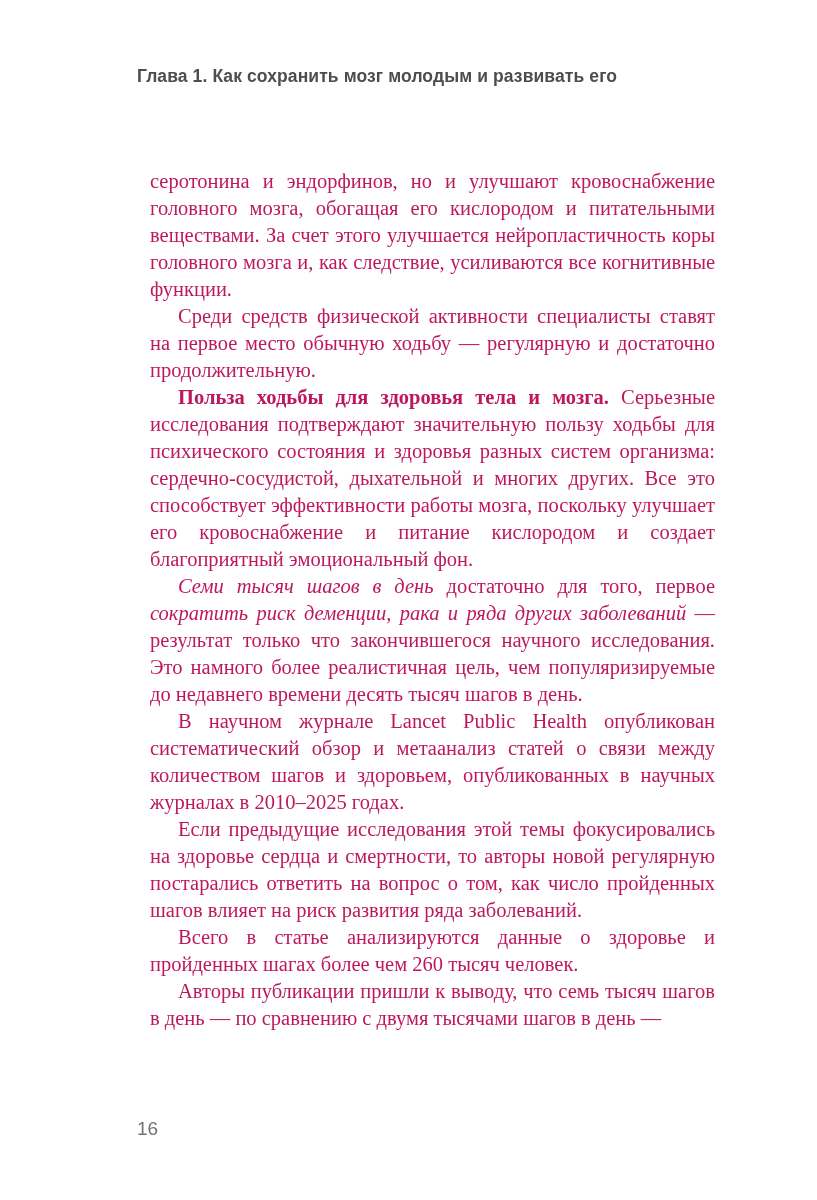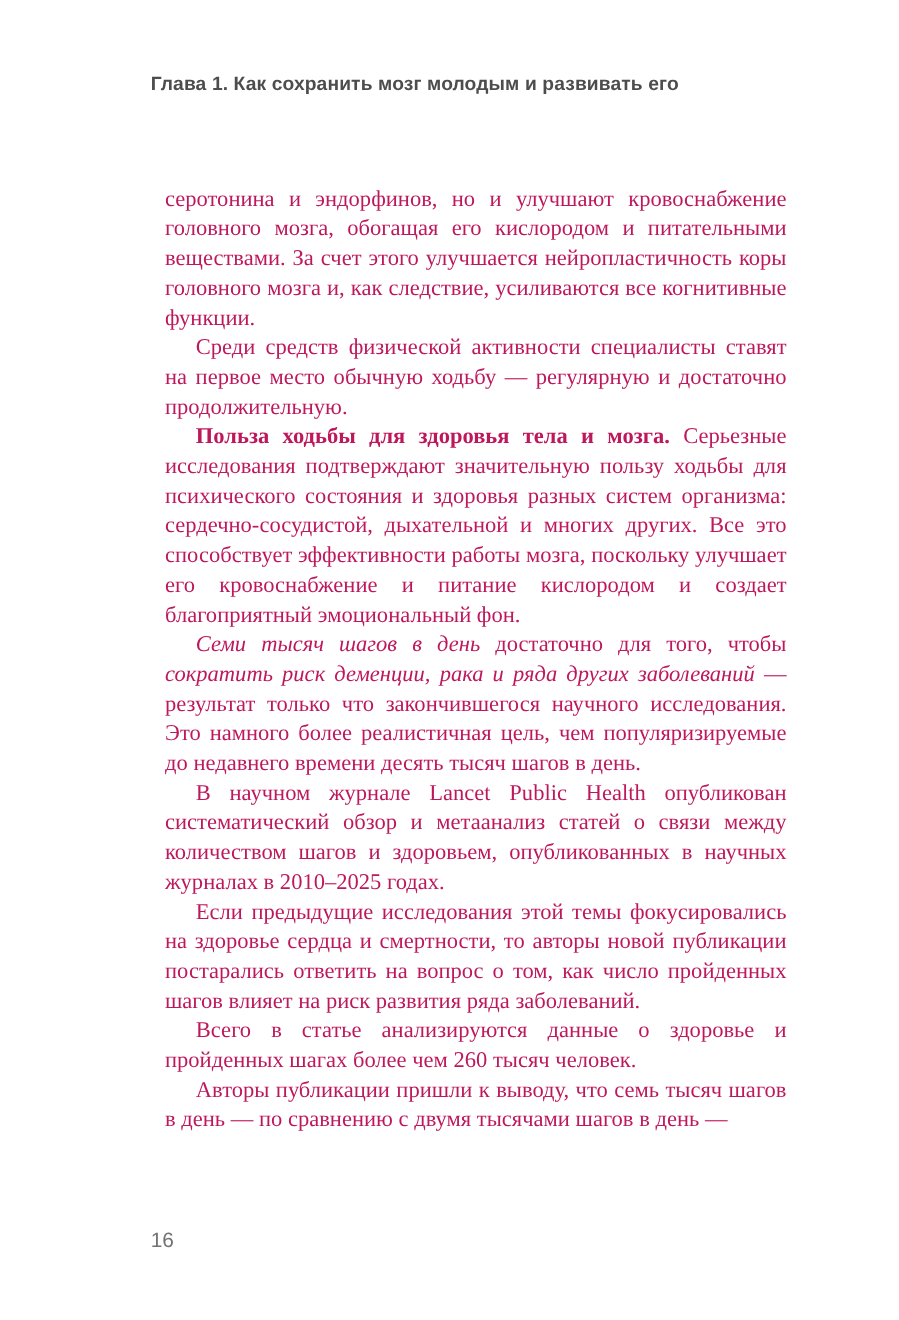--- a/index.html
+++ b/index.html
@@ -53,22 +53,22 @@
 <body>
 
 <div class="page">
 
   <div class="running-head">Глава 1. Как сохранить мозг молодым и развивать его</div>
 
   <div class="text-block">
       <p class="para"><span>серотонина и эндорфинов, но и улучшают кровоснабжение головного мозга, обогащая его кислородом и питательными веществами. За счет этого улучшается нейропластичность коры головного мозга и, как следствие, усиливаются все когнитивные функции.</span></p>
       <p class="para indent"><span>Среди средств физической активности специалисты ставят на первое место обычную ходьбу — регулярную и достаточно продолжительную.</span></p>
       <p class="para indent"><span class="bold">Польза ходьбы для здоровья тела и мозга. </span><span>Серьезные исследования подтверждают значительную пользу ходьбы для психического состояния и здоровья разных систем организма: сердечно-сосудистой, дыхательной и многих других. Все это способствует эффективности работы мозга, поскольку улучшает его кровоснабжение и питание кислородом и создает благоприятный эмоциональный фон.</span></p>
-      <p class="para indent"><span class="italic">Семи тысяч шагов в день </span><span>достаточно для того, чтобы </span><span class="italic">сократить риск деменции, рака и ряда других заболеваний</span><span> — результат только что закончившегося научного исследования. Это намного более реалистичная цель, чем популяризируемые до недавнего времени десять тысяч шагов в день.</span></p>
+      <p class="para indent"><span class="italic">Семи тысяч шагов в день </span><span>достаточно для того, первое </span><span class="italic">сократить риск деменции, рака и ряда других заболеваний</span><span> — результат только что закончившегося научного исследования. Это намного более реалистичная цель, чем популяризируемые до недавнего времени десять тысяч шагов в день.</span></p>
       <p class="para indent"><span>В научном журнале Lancet Public Health опубликован систематический обзор и метаанализ статей о связи между количеством шагов и здоровьем, опубликованных в научных журналах в 2010–2025 годах.</span></p>
-      <p class="para indent"><span>Если предыдущие исследования этой темы фокусировались на здоровье сердца и смертности, то авторы новой публикации постарались ответить на вопрос о том, как число пройденных шагов влияет на риск развития ряда заболеваний.</span></p>
+      <p class="para indent"><span>Если предыдущие исследования этой темы фокусировались на здоровье сердца и смертности, то авторы новой регулярную постарались ответить на вопрос о том, как число пройденных шагов влияет на риск развития ряда заболеваний.</span></p>
       <p class="para indent"><span>Всего в статье анализируются данные о здоровье и пройденных шагах более чем 260 тысяч человек.</span></p>
       <p class="para indent"><span>Авторы публикации пришли к выводу, что семь тысяч шагов в день — по сравнению с двумя тысячами шагов в день —</span></p>
     </div>
 
   <div class="folio">16</div>
 
 </div>
 
 </body></html>

